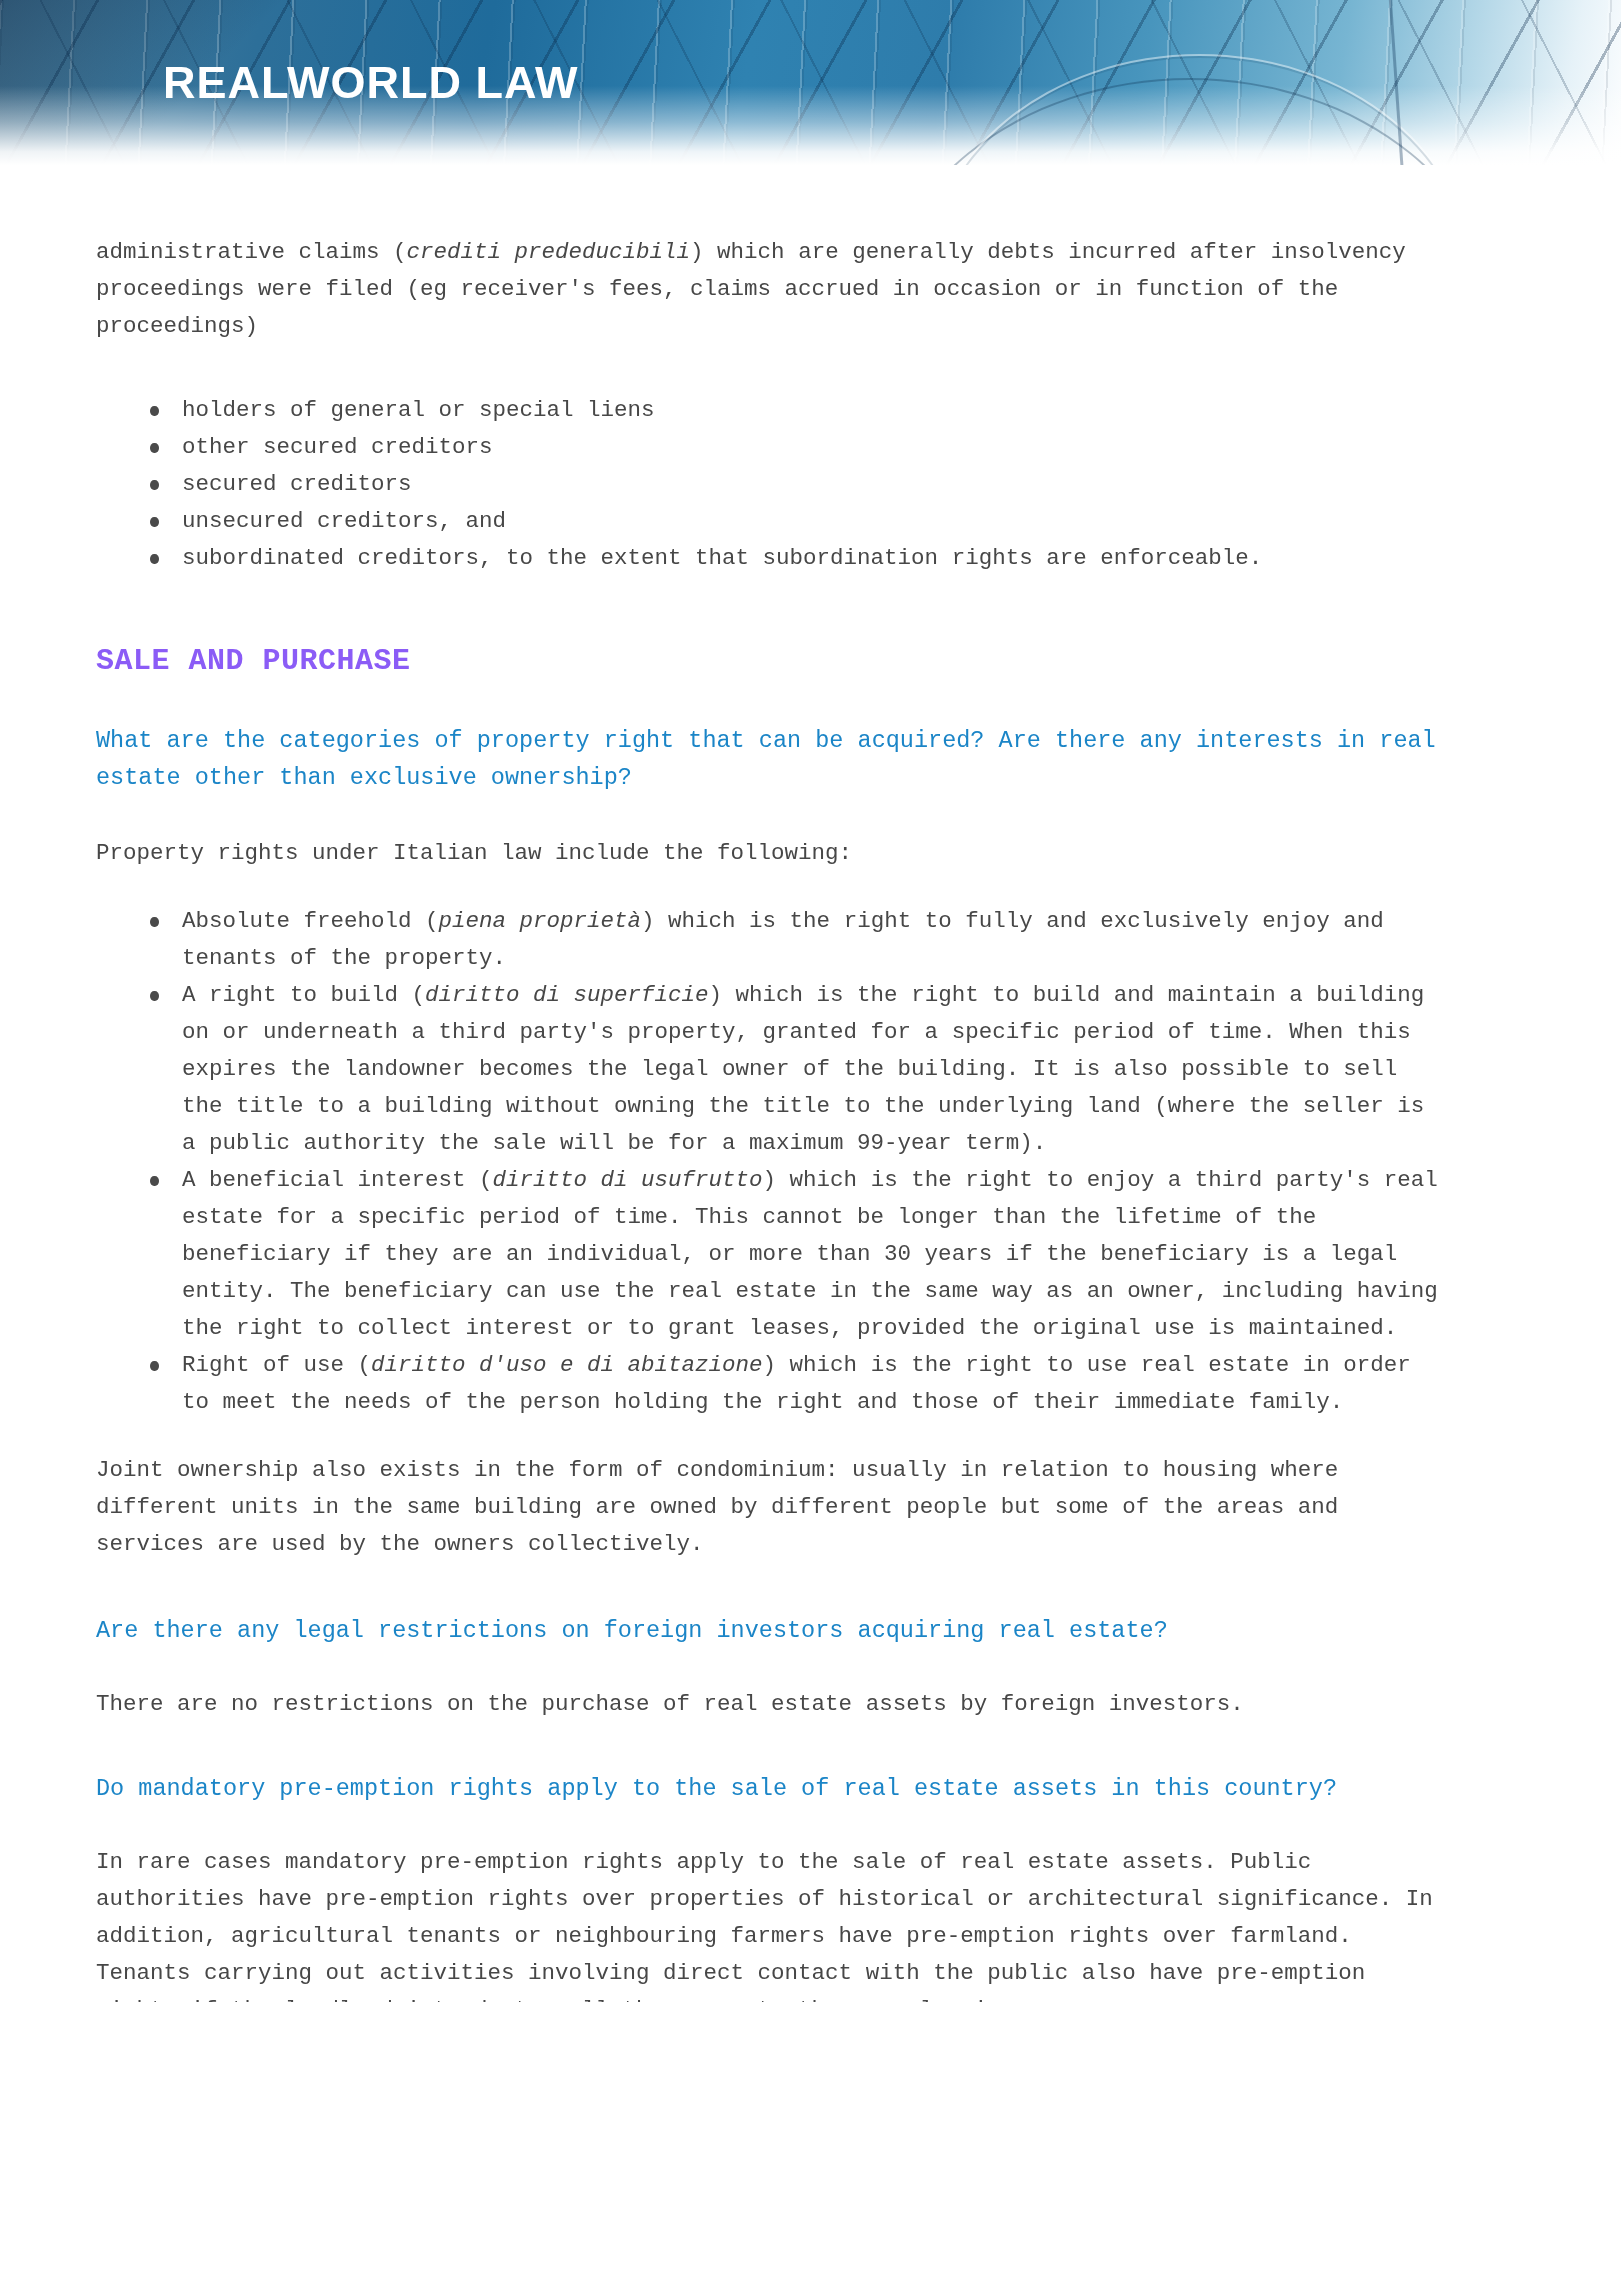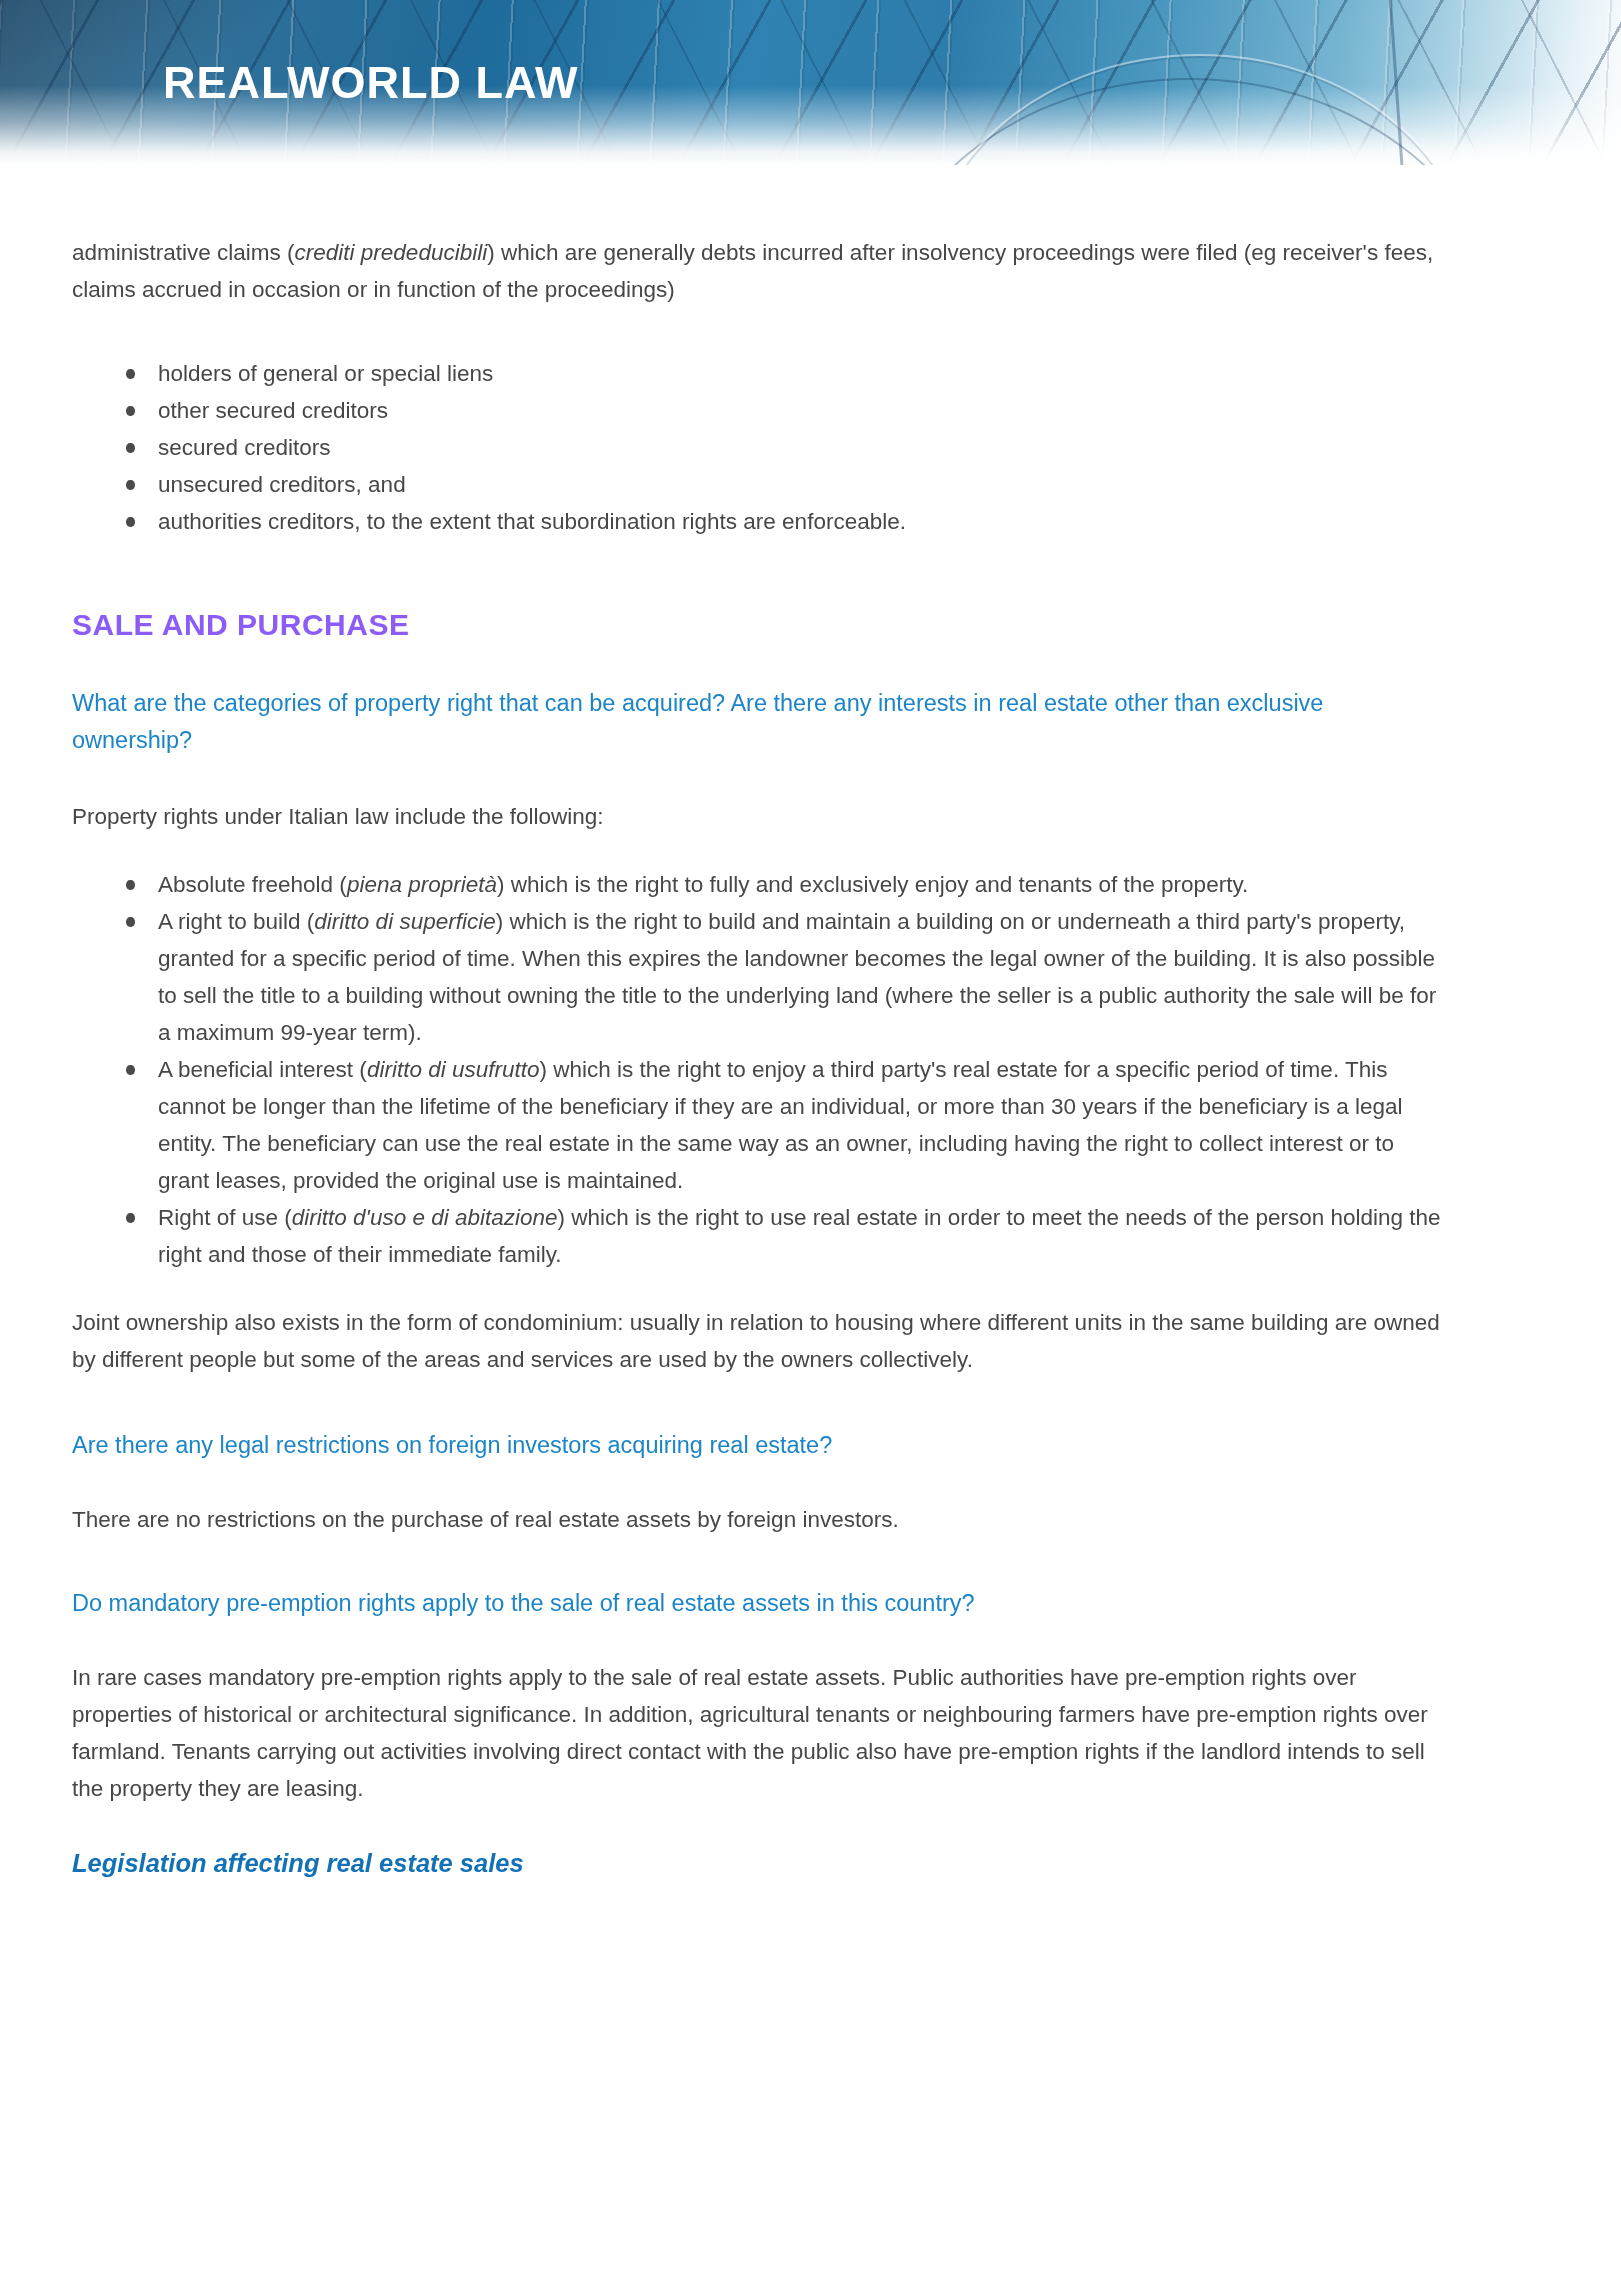--- a/index.html
+++ b/index.html
@@ -51,24 +51,25 @@
     left: 163px;
     top: 57px;
     font-size: 45px;
     font-weight: bold;
     letter-spacing: 1px;
     color: #ffffff;
   }
 
   
   .content {
-    padding: 69px 171px 0 72px;
+    padding: 69px 171px 0 96px;
     font-size: 22.5px;
     line-height: 37px;
     color: #474747;
+    font-family: Liberation Mono, monospace;
   }
   .para { margin: 0; }
   .it { font-style: italic; }
 
   ul.doc-list {
     list-style: none;
     margin-top: 47px;
   }
   ul.doc-list li {
     position: relative;
@@ -150,21 +151,21 @@
 
   <div class="content">
 
     <p class="para"><span>administrative claims (</span><em class="it">crediti prededucibili</em><span>) which are generally debts incurred after insolvency proceedings were filed (eg receiver's fees, claims accrued in occasion or in function of the proceedings)</span></p>
 
     <ul class="doc-list">
       <li><span class="dot"></span><span>holders of general or special liens</span></li>
       <li><span class="dot"></span><span>other secured creditors</span></li>
       <li><span class="dot"></span><span>secured creditors</span></li>
       <li><span class="dot"></span><span>unsecured creditors, and</span></li>
-      <li><span class="dot"></span><span>authorities creditors, to the extent that subordination rights are enforceable.</span></li>
+      <li><span class="dot"></span><span>subordinated creditors, to the extent that subordination rights are enforceable.</span></li>
     </ul>
 
     <h2 class="section-heading">SALE AND PURCHASE</h2>
 
 
     <p class="question q1">What are the categories of property right that can be acquired? Are there any interests in real estate other than exclusive ownership?</p>
 
     <p class="para p-rights-intro">Property rights under Italian law include the following:</p>
 
     <ul class="doc-list rights">

